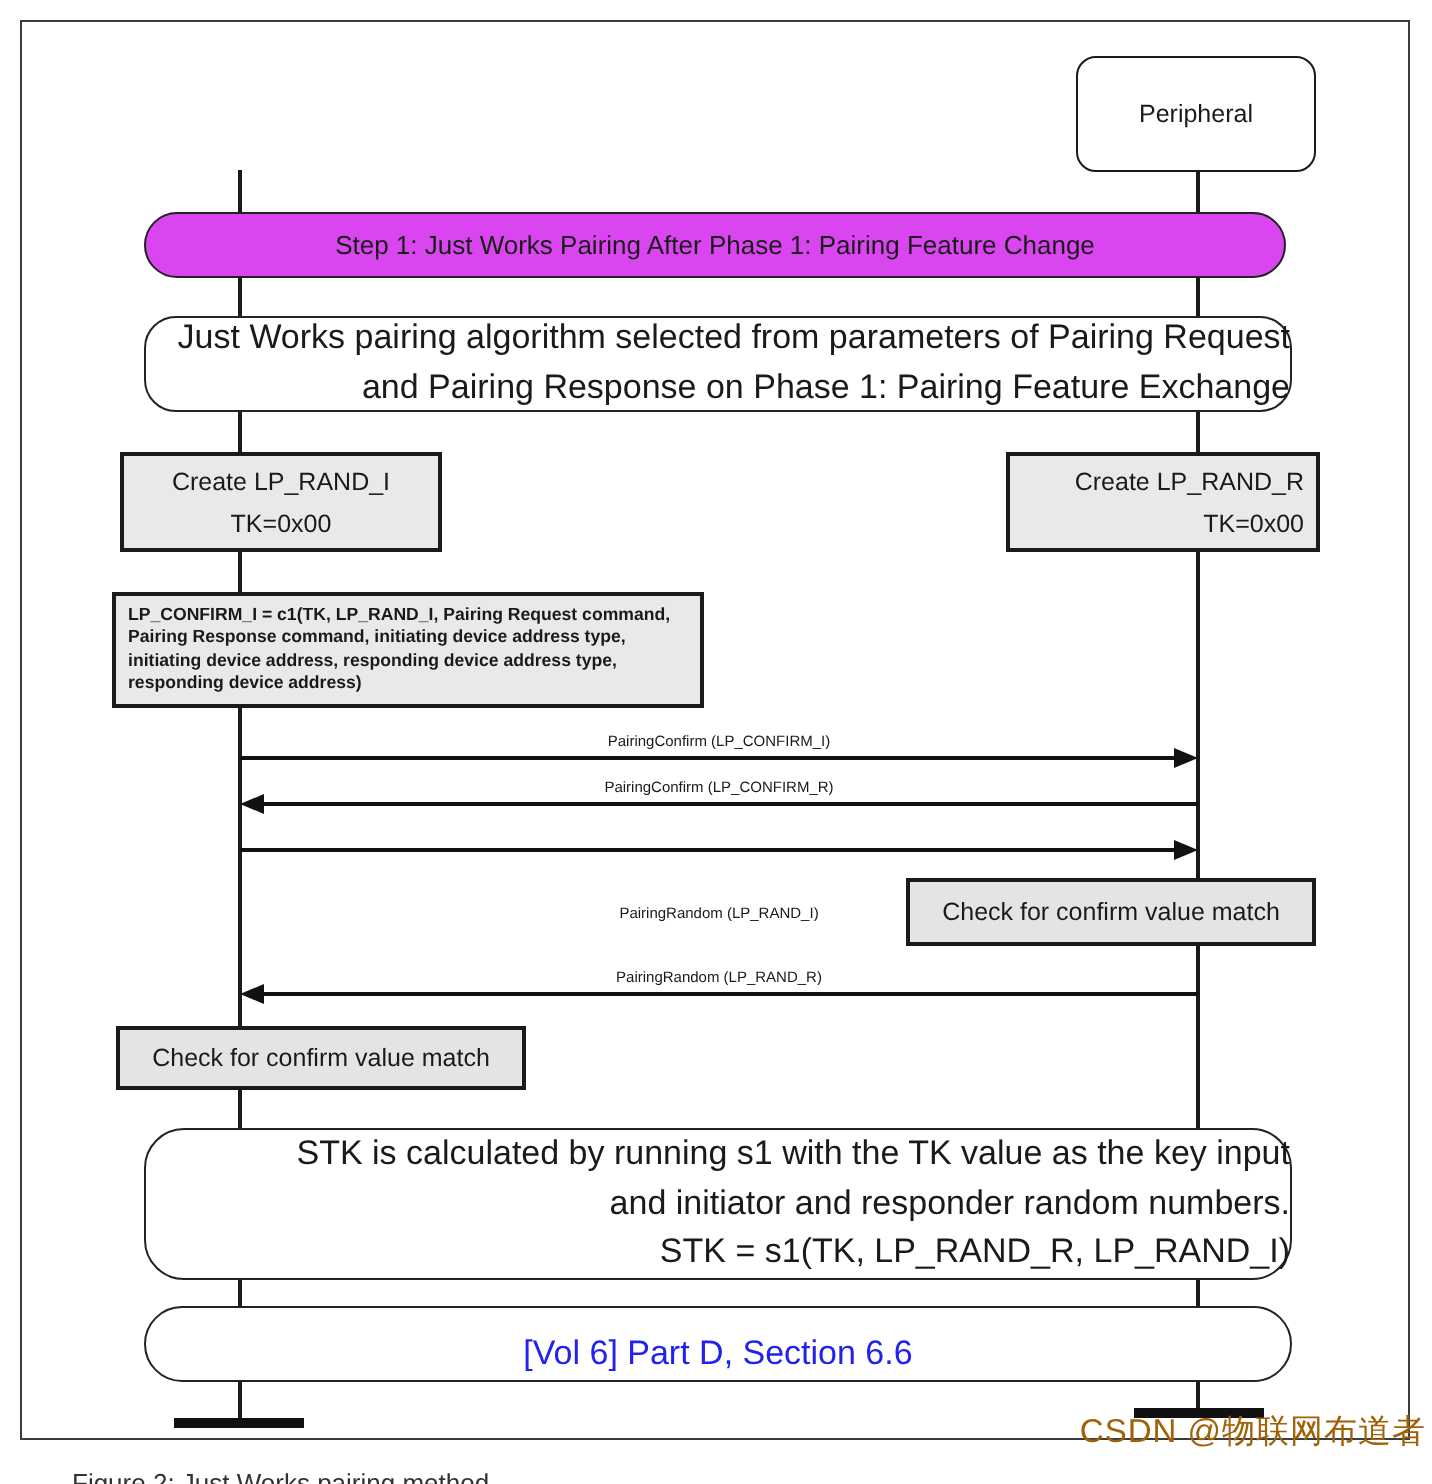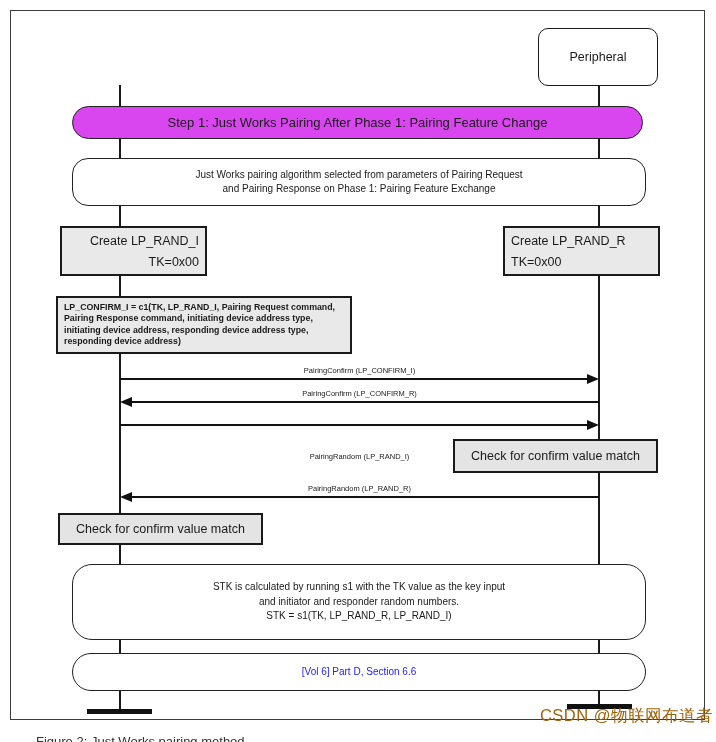--- a/index.html
+++ b/index.html
@@ -20,22 +20,22 @@
     font-size:12.5px;z-index:3;
   }
   .pill{
     position:absolute;left:72px;width:571px;height:33px;background:#d946ef;
     border:1.8px solid #222;border-radius:17px;box-sizing:border-box;
     display:flex;align-items:center;justify-content:center;font-size:13px;z-index:3;
   }
   .roundnote{
     position:absolute;left:72px;width:574px;background:#fff;
     border:1.8px solid #222;border-radius:16px;box-sizing:border-box;
-    display:flex;flex-direction:column;align-items:center;justify-content:center;
-    font-size:10px;line-height:1.45;text-align:center;z-index:3;
+    display:flex;flex-direction:column;align-items:flex-end;justify-content:center;
+    font-size:17px;line-height:1.45;text-align:center;z-index:3;
   }
   .graybox{
     position:absolute;background:#e9e9e9;border:2px solid #1a1a1a;
     box-sizing:border-box;z-index:3;
   }
   .create{font-size:12.5px;line-height:21px;padding:3px 6px;}
   .formula{
     font-size:8.8px;font-weight:bold;line-height:1.3;padding:4px 6px;
     letter-spacing:0;overflow:hidden;
   }
@@ -79,25 +79,25 @@
 
   <div class="pill" style="top:106px;">
     <span>Step 1: Just Works Pairing After Phase 1: Pairing Feature Change</span>
   </div>
 
   <div class="roundnote" style="top:158px;height:48px;">
     <span>Just Works pairing algorithm selected from parameters of Pairing Request</span>
     <span>and Pairing Response on Phase 1: Pairing Feature Exchange</span>
   </div>
 
-  <div class="graybox create" style="left:60px;top:226px;width:147px;height:50px;text-align:right;">
+  <div class="graybox create" style="left:60px;top:226px;width:161px;height:50px;text-align:center;">
     <div>Create LP_RAND_I</div>
     <div>TK=0x00</div>
   </div>
-  <div class="graybox create" style="left:503px;top:226px;width:157px;height:50px;text-align:left;">
+  <div class="graybox create" style="left:503px;top:226px;width:157px;height:50px;text-align:right;">
     <div>Create LP_RAND_R</div>
     <div>TK=0x00</div>
   </div>
 
   <div class="graybox formula" style="left:56px;top:296px;width:296px;height:58px;">
     <span>LP_CONFIRM_I = c1(TK, LP_RAND_I, Pairing Request command, Pairing Response command, initiating device address type, initiating device address, responding device address type, responding device address)</span>
   </div>
 
   <div class="msg-label" style="top:366px;">PairingConfirm (LP_CONFIRM_I)</div>
   <div class="msg-line" style="left:120px;top:378px;width:468px;"></div>

